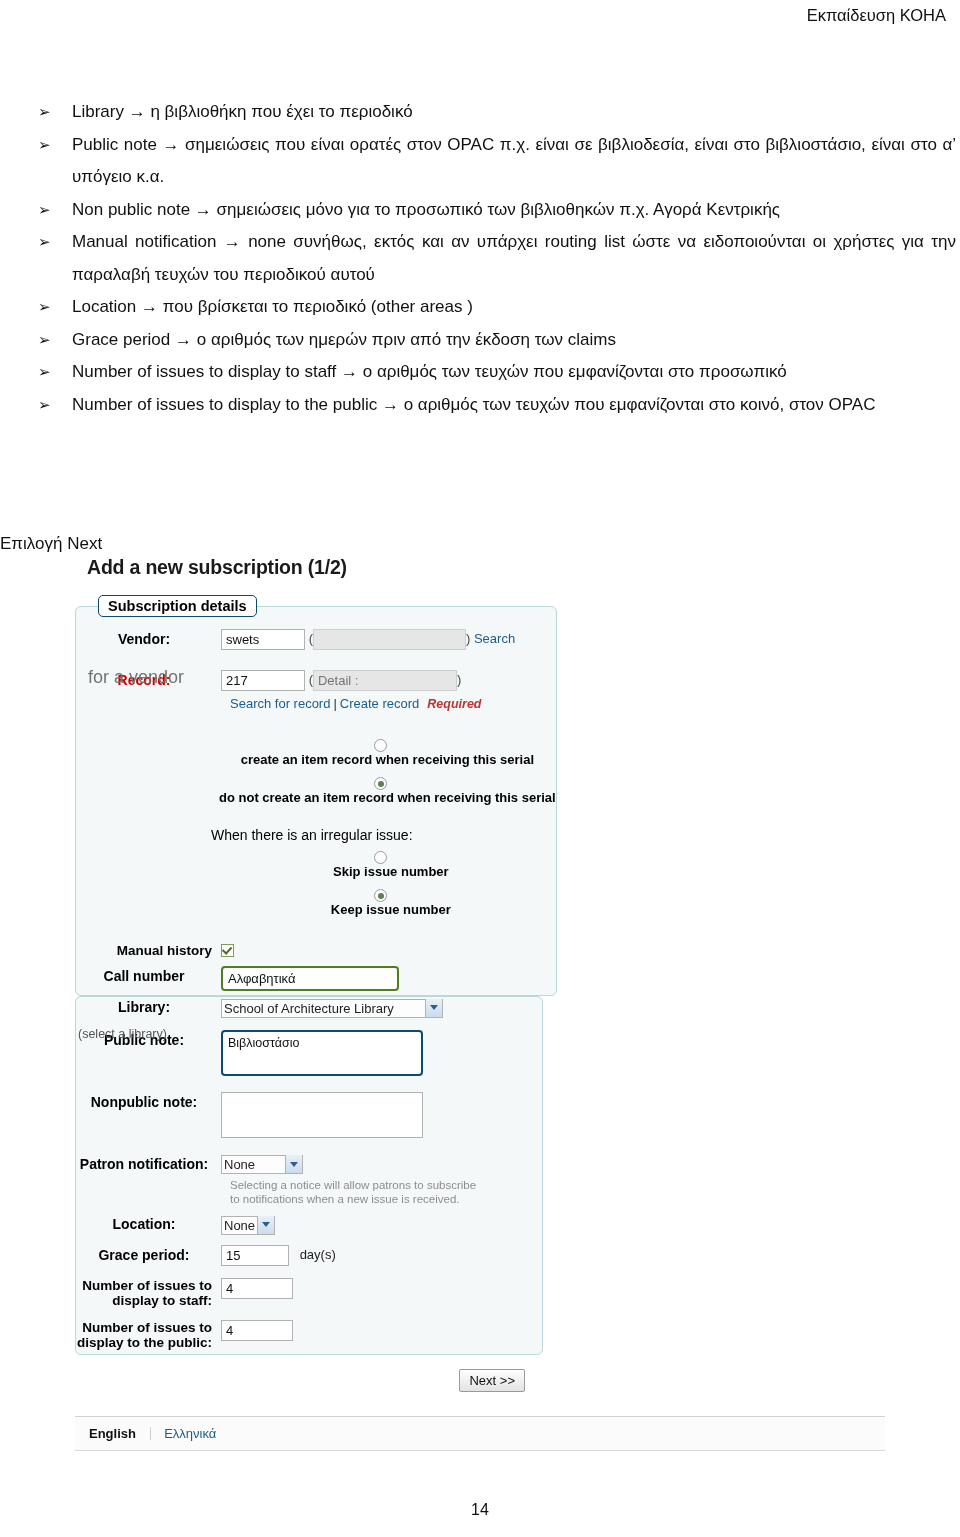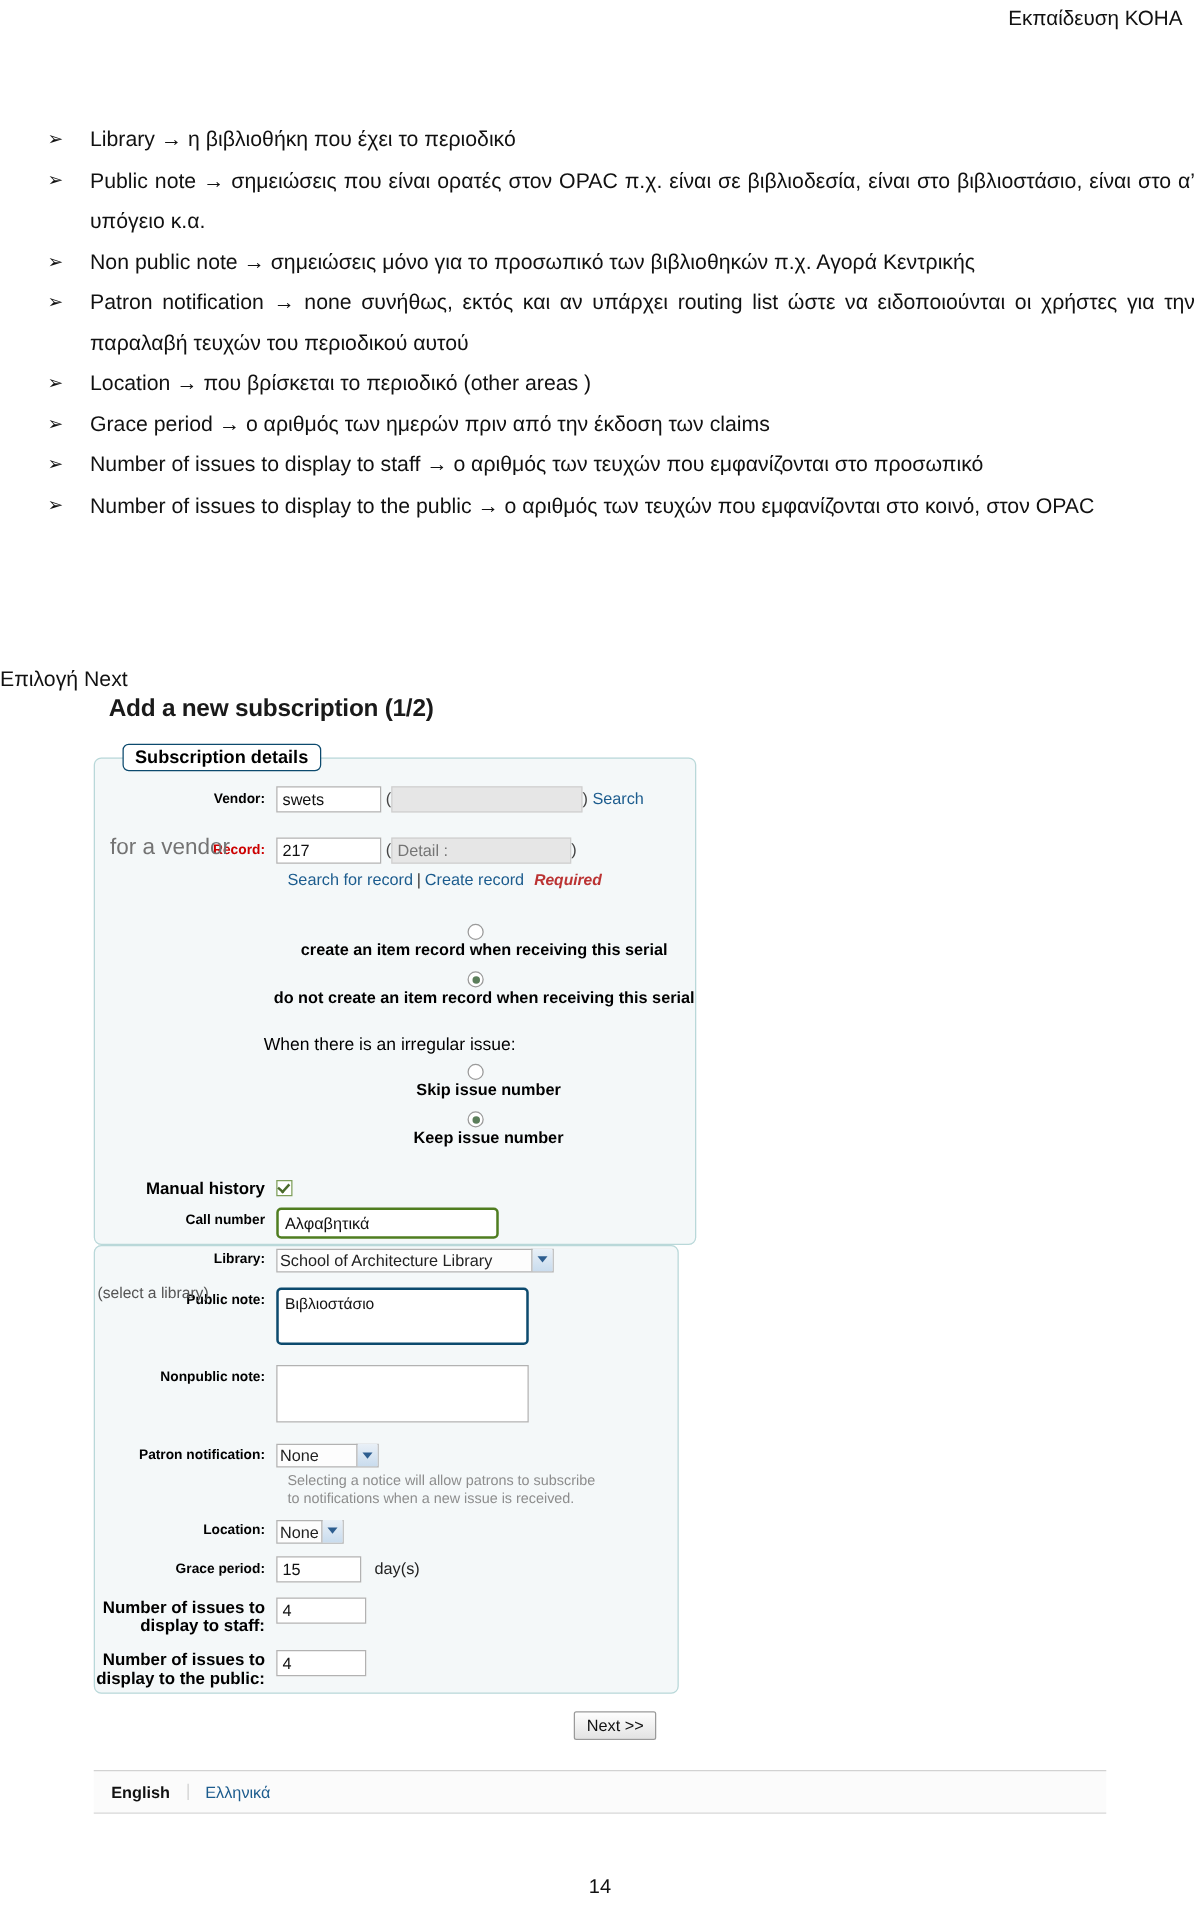--- a/index.html
+++ b/index.html
@@ -123,24 +123,24 @@
 
   .row {
     display: flex;
     align-items: flex-start;
     margin: 0 0 4px 0;
     font-size: 13px;
   }
   .lab {
     width: 145px;
     min-width: 145px;
-    text-align: right;
+    text-align: center;
     padding-right: 9px;
     font-weight: bold;
-    font-size: 11px;
+    font-size: 14px;
     color: #000;
     box-sizing: border-box;
     line-height: 20px;
   }
   .lab.req { color: #c00; }
   .fld { flex: 1; line-height: 20px; white-space: nowrap; }
 
   input.txt {
     font-family: "Liberation Sans", sans-serif;
     font-size: 13px;
@@ -406,21 +406,21 @@
     <li class="justify-block">
       <span class="marker">➢</span>
       <span>Public note → σημειώσεις που είναι ορατές στον OPAC π.χ. είναι σε βιβλιοδεσία, είναι στο βιβλιοστάσιο, είναι στο α’ υπόγειο κ.α.</span>
     </li>
     <li class="justify-block">
       <span class="marker">➢</span>
       <span>Non public note → σημειώσεις μόνο για το προσωπικό των βιβλιοθηκών π.χ. Αγορά Κεντρικής</span>
     </li>
     <li class="justify-block">
       <span class="marker">➢</span>
-      <span>Patron notification → none συνήθως, εκτός και αν υπάρχει routing list ώστε να ειδοποιούνται οι χρήστες για την παραλαβή τευχών του περιοδικού αυτού</span>
+      <span>Manual notification → none συνήθως, εκτός και αν υπάρχει routing list ώστε να ειδοποιούνται οι χρήστες για την παραλαβή τευχών του περιοδικού αυτού</span>
     </li>
     <li class="no-justify">
       <span class="marker">➢</span>
       <span>Location → που βρίσκεται το περιοδικό (other areas )</span>
     </li>
     <li class="no-justify">
       <span class="marker">➢</span>
       <span>Grace period → ο αριθμός των ημερών πριν από την έκδοση των claims</span>
     </li>
     <li class="justify-block">

